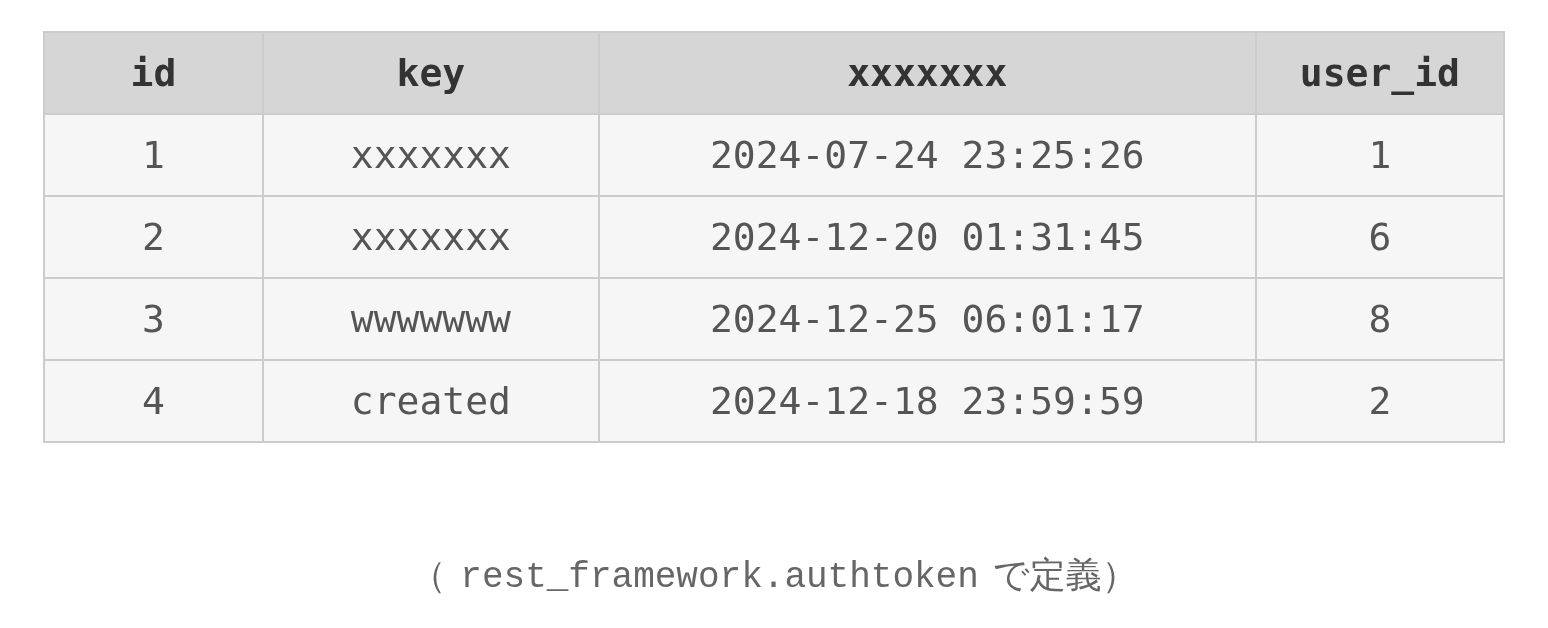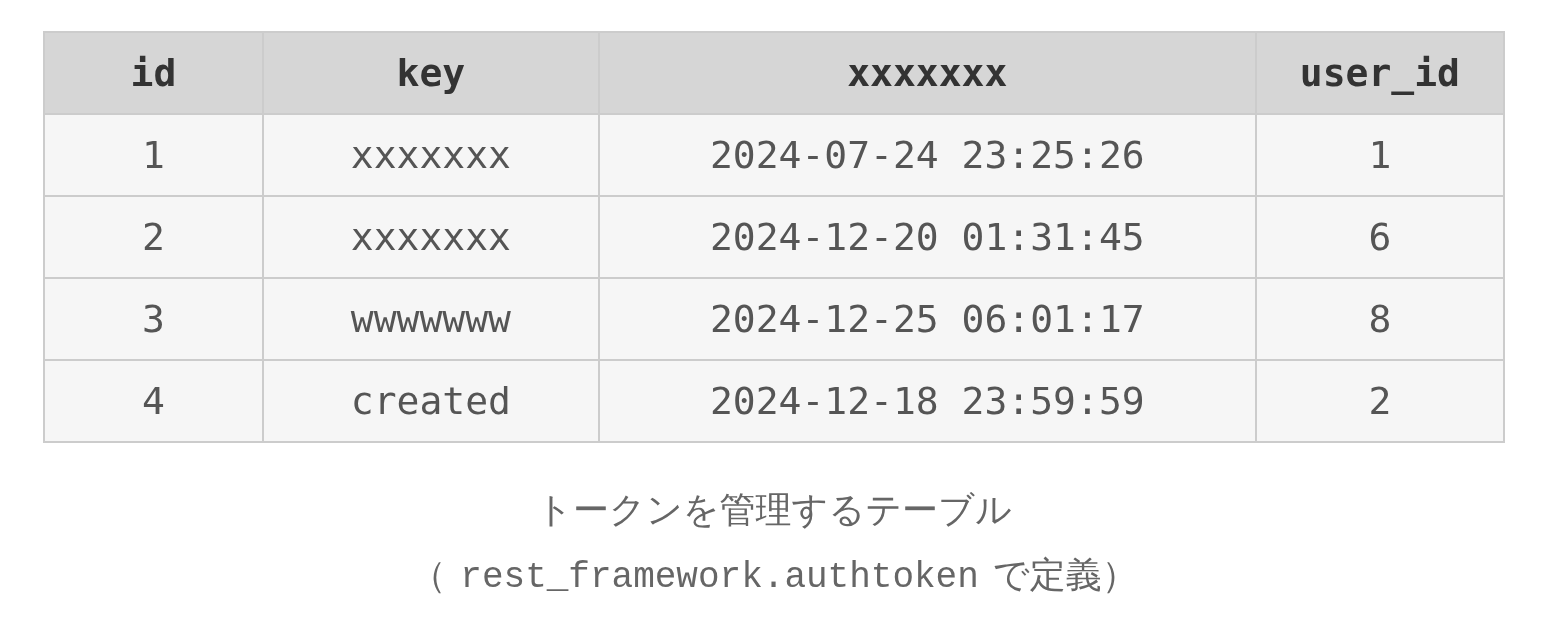--- a/index.html
+++ b/index.html
@@ -90,15 +90,15 @@
     <tr>
       <td>4</td>
       <td>created</td>
       <td>2024-12-18 23:59:59</td>
       <td>2</td>
     </tr>
   </tbody>
 </table>
 
 <div class="caption">
-  <span>トークンを管理するテーブル</span><br>
+  <br>
   <span>（</span><span class="mono">rest_framework.authtoken</span><span>で定義）</span>
 </div>
 
 </body></html>

